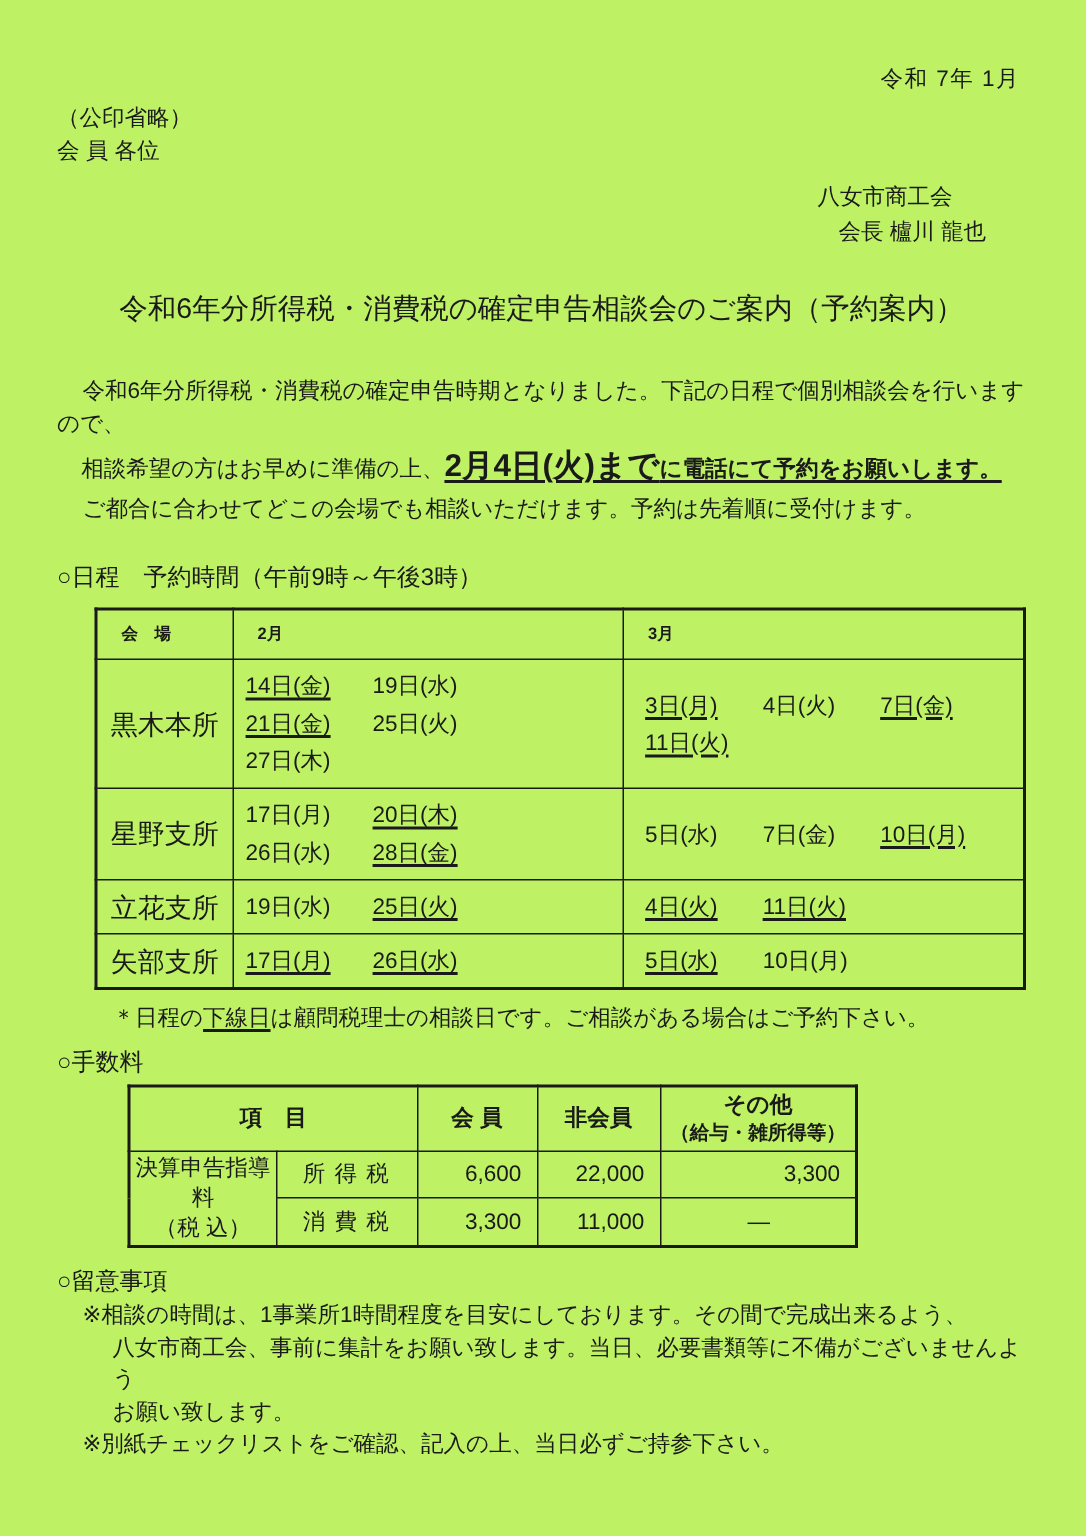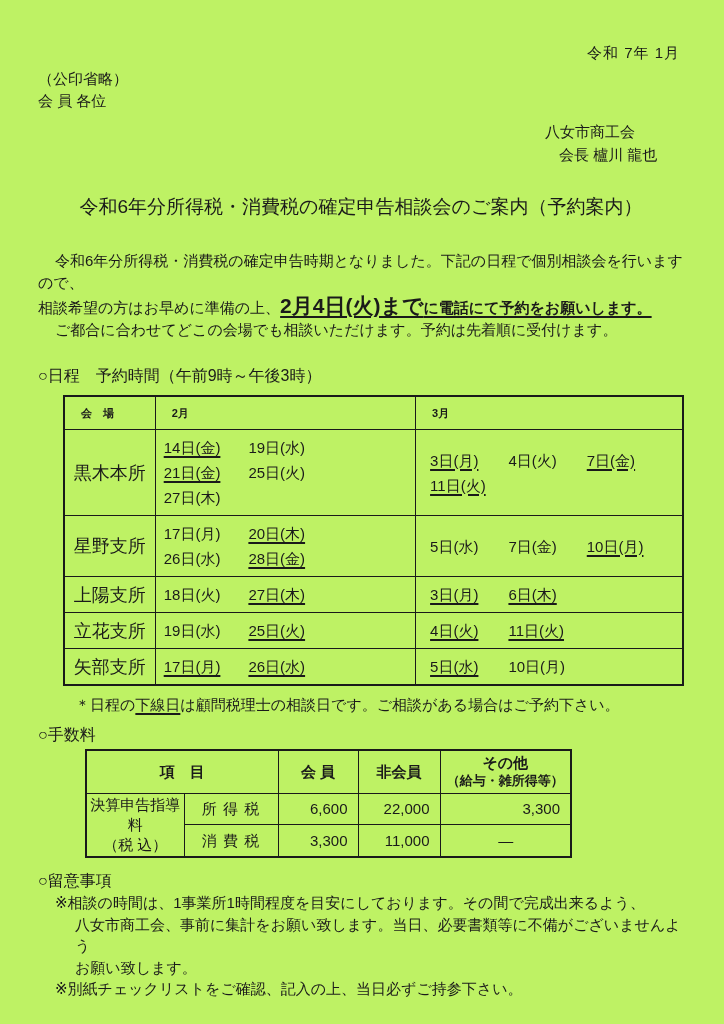--- a/index.html
+++ b/index.html
@@ -13,21 +13,21 @@
   }
   .right{text-align:right;}
   .date-line{font-size:15px;padding-right:4px;letter-spacing:1px;}
   .seal-note{margin-top:4px;}
   .addressee{margin-top:0;}
   .org-block{margin-left:507px;margin-top:8px;line-height:23px;white-space:nowrap;}
   .org-president{padding-left:14px;}
   .doc-title{margin-top:28px;text-align:center;font-size:19px;font-weight:normal;line-height:26px;}
   .intro{margin-top:30px;}
   .intro .l1,.intro .l3{text-indent:17px;}
-  .intro .l2{line-height:23px;}
+  .intro .l2{line-height:33px;text-align:center;}
   .em-underline{text-decoration:underline;text-decoration-thickness:2px;text-underline-offset:3px;font-weight:bold;}
   .em-big{font-size:21px;}
   .sec-heading{font-size:16px;font-weight:normal;margin:0;}
   .sched-heading{margin-top:24px;}
   table{border-collapse:collapse;}
   .sched-table{margin-top:8px;margin-left:25px;border:2px solid #1a1a1a;}
   .sched-table th,.sched-table td{border:1.5px solid #1a1a1a;}
   .sched-table th{font-size:11px;font-weight:bold;height:30px;text-align:left;padding-left:16px;}
   .venue{font-size:18px;text-align:center;vertical-align:middle;}
   .dates{font-size:15px;vertical-align:middle;padding:5px 0 5px 8px;line-height:25px;}
@@ -93,25 +93,20 @@
           <td class="venue">黒木本所</td>
           <td class="dates feb"><span class="date u">14日(金)</span><span class="date">19日(水)</span><span class="date u">21日(金)</span><span class="date">25日(火)</span><span class="date">27日(木)</span></td>
           <td class="dates mar"><span class="date u">3日(月)</span><span class="date">4日(火)</span><span class="date u">7日(金)</span><span class="date u">11日(火)</span></td>
         </tr>
         <tr>
           <td class="venue">星野支所</td>
           <td class="dates feb"><span class="date">17日(月)</span><span class="date u">20日(木)</span><span class="date">26日(水)</span><span class="date u">28日(金)</span></td>
           <td class="dates mar"><span class="date">5日(水)</span><span class="date">7日(金)</span><span class="date u">10日(月)</span></td>
         </tr>
         <tr>
-          <td class="venue">上陽支所</td>
-          <td class="dates feb"><span class="date">18日(火)</span><span class="date u">27日(木)</span></td>
-          <td class="dates mar"><span class="date u">3日(月)</span><span class="date u">6日(木)</span></td>
-        </tr>
-        <tr>
           <td class="venue">立花支所</td>
           <td class="dates feb"><span class="date">19日(水)</span><span class="date u">25日(火)</span></td>
           <td class="dates mar"><span class="date u">4日(火)</span><span class="date u">11日(火)</span></td>
         </tr>
         <tr>
           <td class="venue">矢部支所</td>
           <td class="dates feb"><span class="date u">17日(月)</span><span class="date u">26日(水)</span></td>
           <td class="dates mar"><span class="date u">5日(水)</span><span class="date">10日(月)</span></td>
         </tr>
       </tbody>

